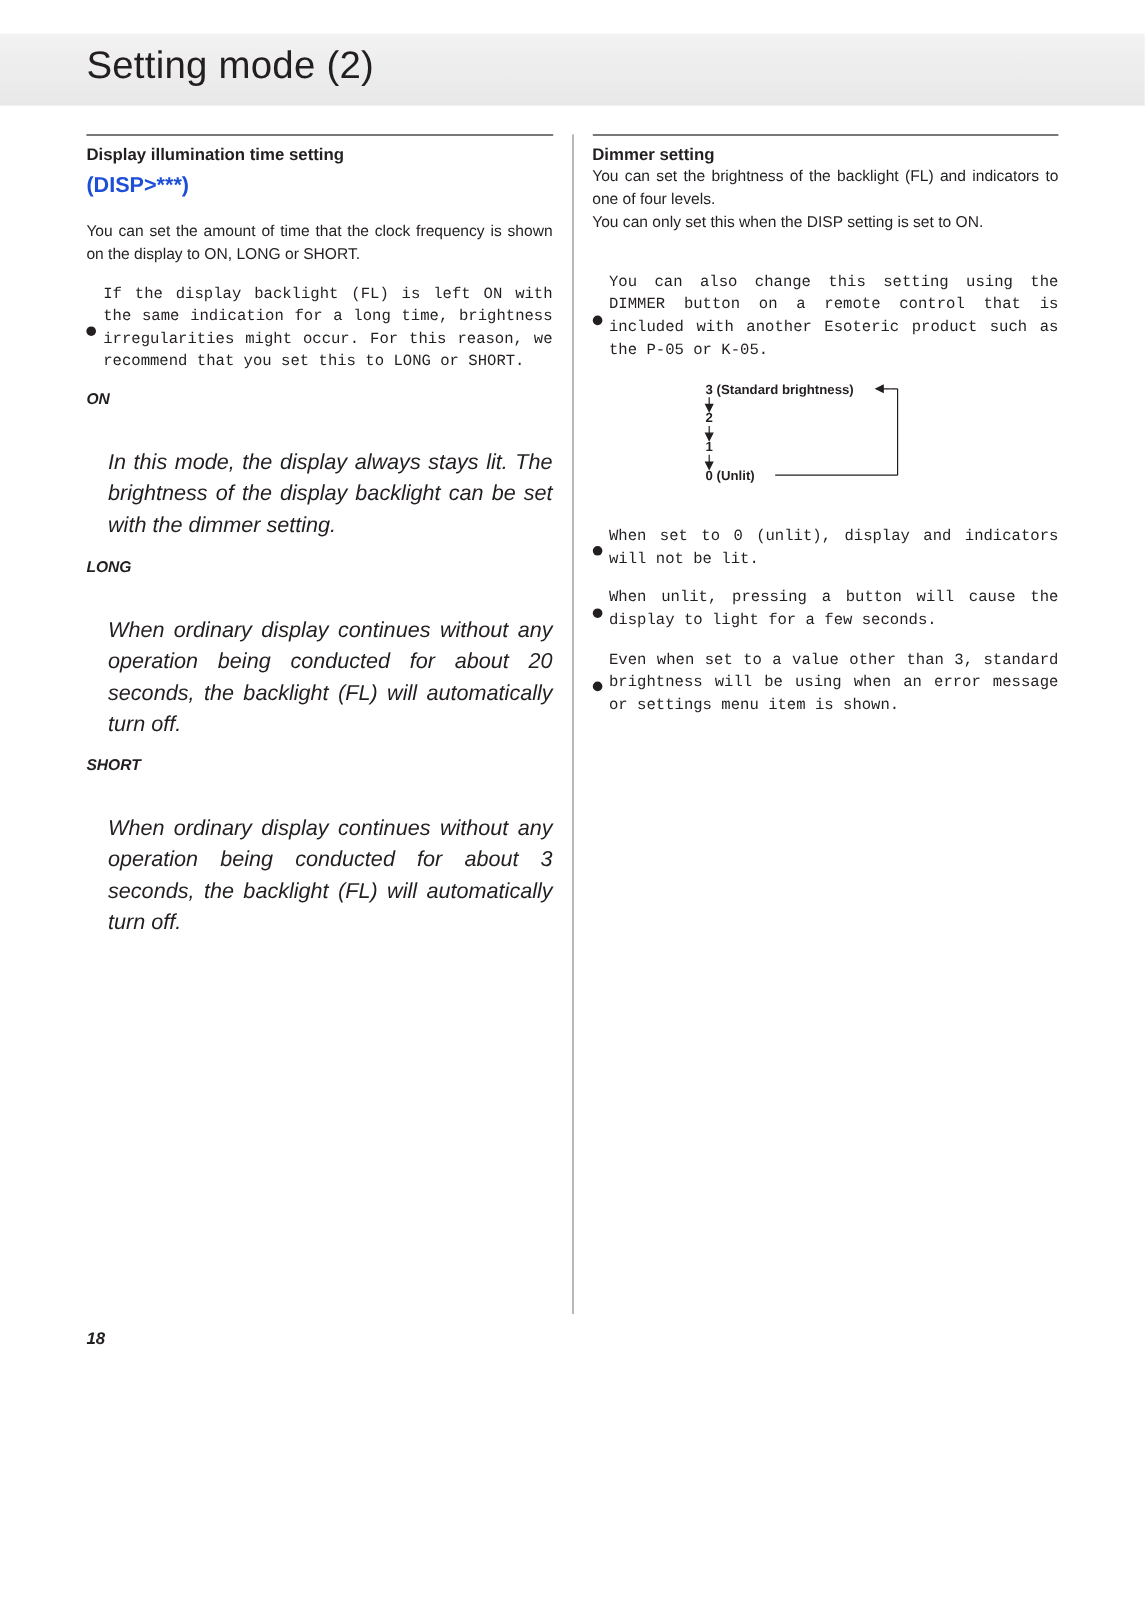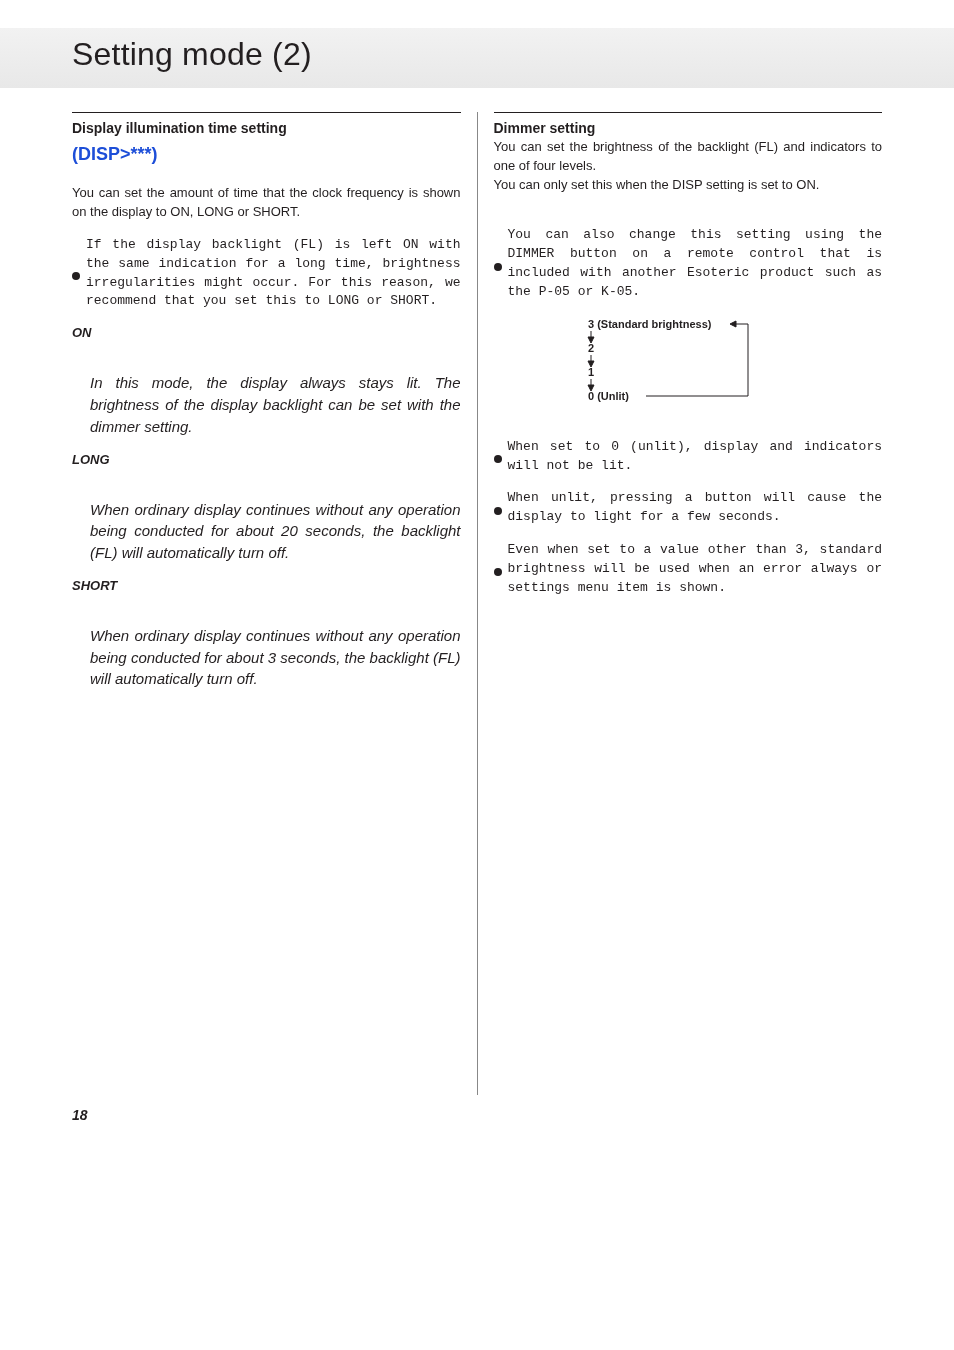--- a/index.html
+++ b/index.html
@@ -15,21 +15,21 @@
   .hrule { border: none; border-top: 1.5px solid #231f20; margin-bottom: 6px; }
   .section-title { font-size: 14px; font-weight: 700; color: #231f20; line-height: 1.35; }
   .section-subtitle { font-size: 18px; font-weight: 700; color: #1d4ed8; line-height: 1.35; margin-bottom: 18px; margin-top: 4px; }
   .body-text { font-size: 13px; line-height: 1.45; color: #231f20; text-align: justify; }
   .intro { margin-bottom: 14px; }
   .bullet-row { display: flex; align-items: center; margin-bottom: 14px; font-family: Liberation Mono, monospace; }
   .bullet-dot { flex: 0 0 auto; width: 8px; height: 8px; border-radius: 50%; background: #231f20; margin-top: 5px; margin-right: 6px; }
   .bullet-text { flex: 1; font-size: 13px; line-height: 1.45; text-align: justify; }
   .opt-block { margin-bottom: 14px; font-style: italic; }
   .opt-name { font-size: 13px; font-weight: 700; color: #231f20; margin-bottom: 2px; }
-  .opt-desc { font-size: 15px; line-height: 1.45; text-align: justify; padding-left: 18px; margin-top: 32px; }
+  .opt-desc { font-size: 18px; line-height: 1.45; text-align: justify; padding-left: 18px; margin-top: 32px; }
   .note-line { font-size: 13px; line-height: 1.45; margin-bottom: 32px; }
   .diagram-wrap { display: flex; justify-content: center; margin: 6px 0 30px 0; align-items: flex-end; }
   .page-num { position: absolute; left: 72px; bottom: 42px; font-size: 14px; font-weight: 700; font-style: italic; color: #231f20; text-align: right; }
 </style>
 </head>
 <body>
 <div class="page">
 
 <div class="header-band"></div>
 <div class="header-title">Setting mode (2)</div>
@@ -110,21 +110,21 @@
       <div class="bullet-text">When set to 0 (unlit), display and indicators will not be lit.</div>
     </div>
 
     <div class="bullet-row">
       <div class="bullet-dot"></div>
       <div class="bullet-text">When unlit, pressing a button will cause the display to light for a few seconds.</div>
     </div>
 
     <div class="bullet-row">
       <div class="bullet-dot"></div>
-      <div class="bullet-text">Even when set to a value other than 3, standard brightness will be used when an error always or settings menu item is shown.</div>
+      <div class="bullet-text">Even when set to a value other than 3, standard brightness will be using when an error message or settings menu item is shown.</div>
     </div>
 
   </div>
 </div>
 
 <div class="page-num">18</div>
 
 </div>
 
 </body></html>

